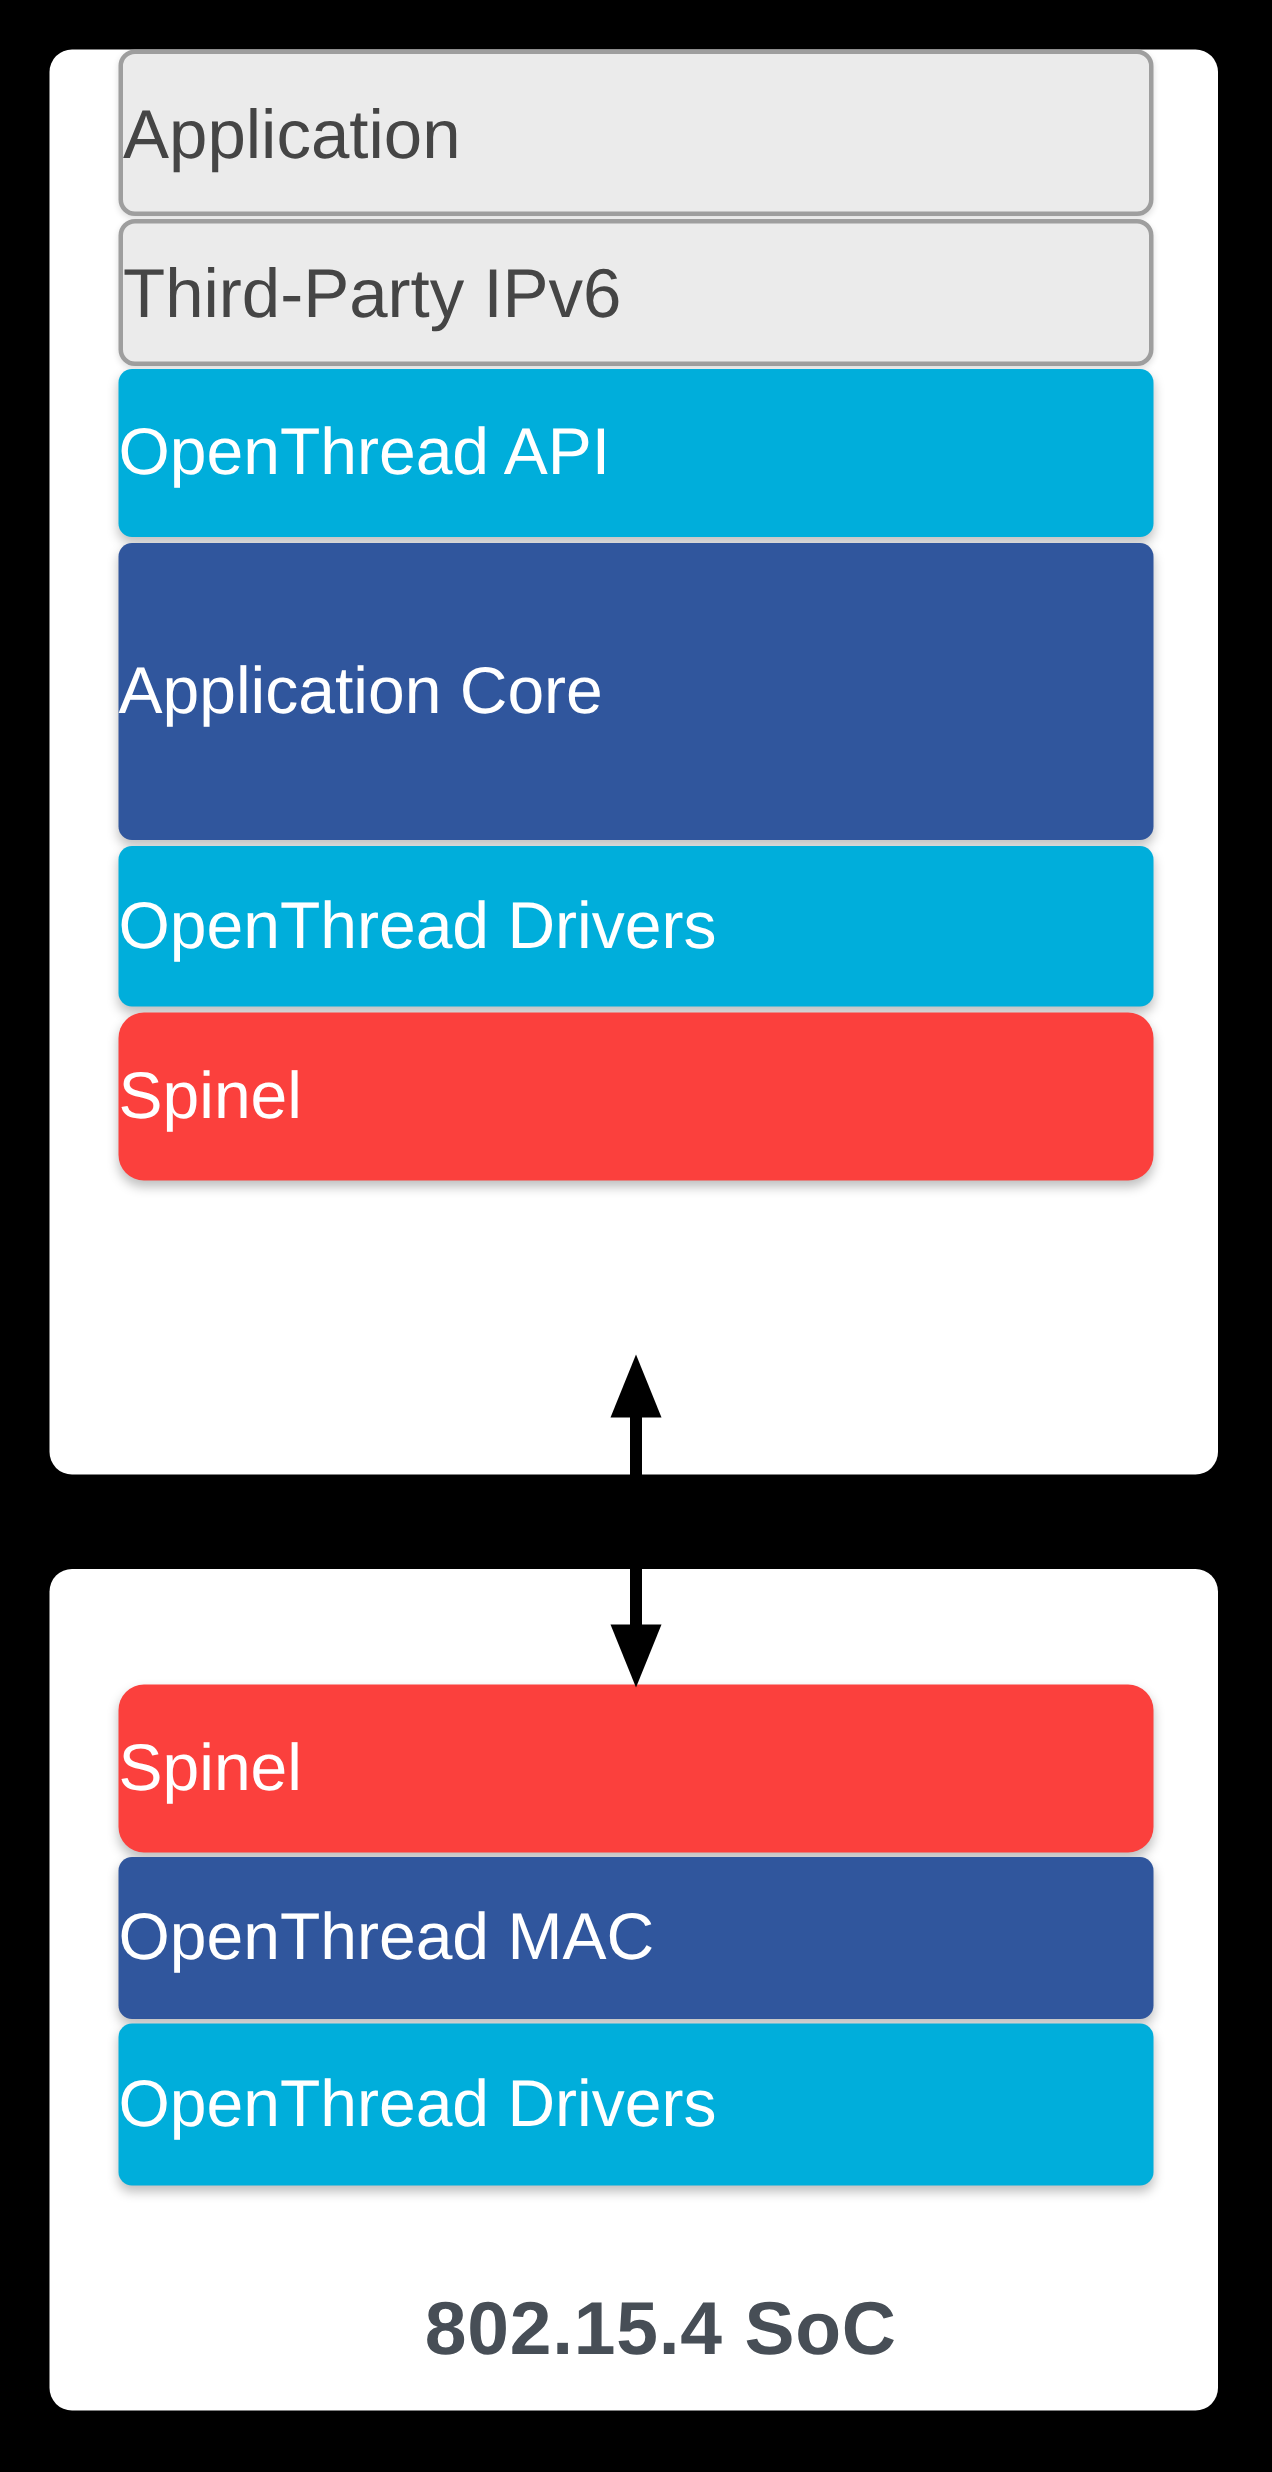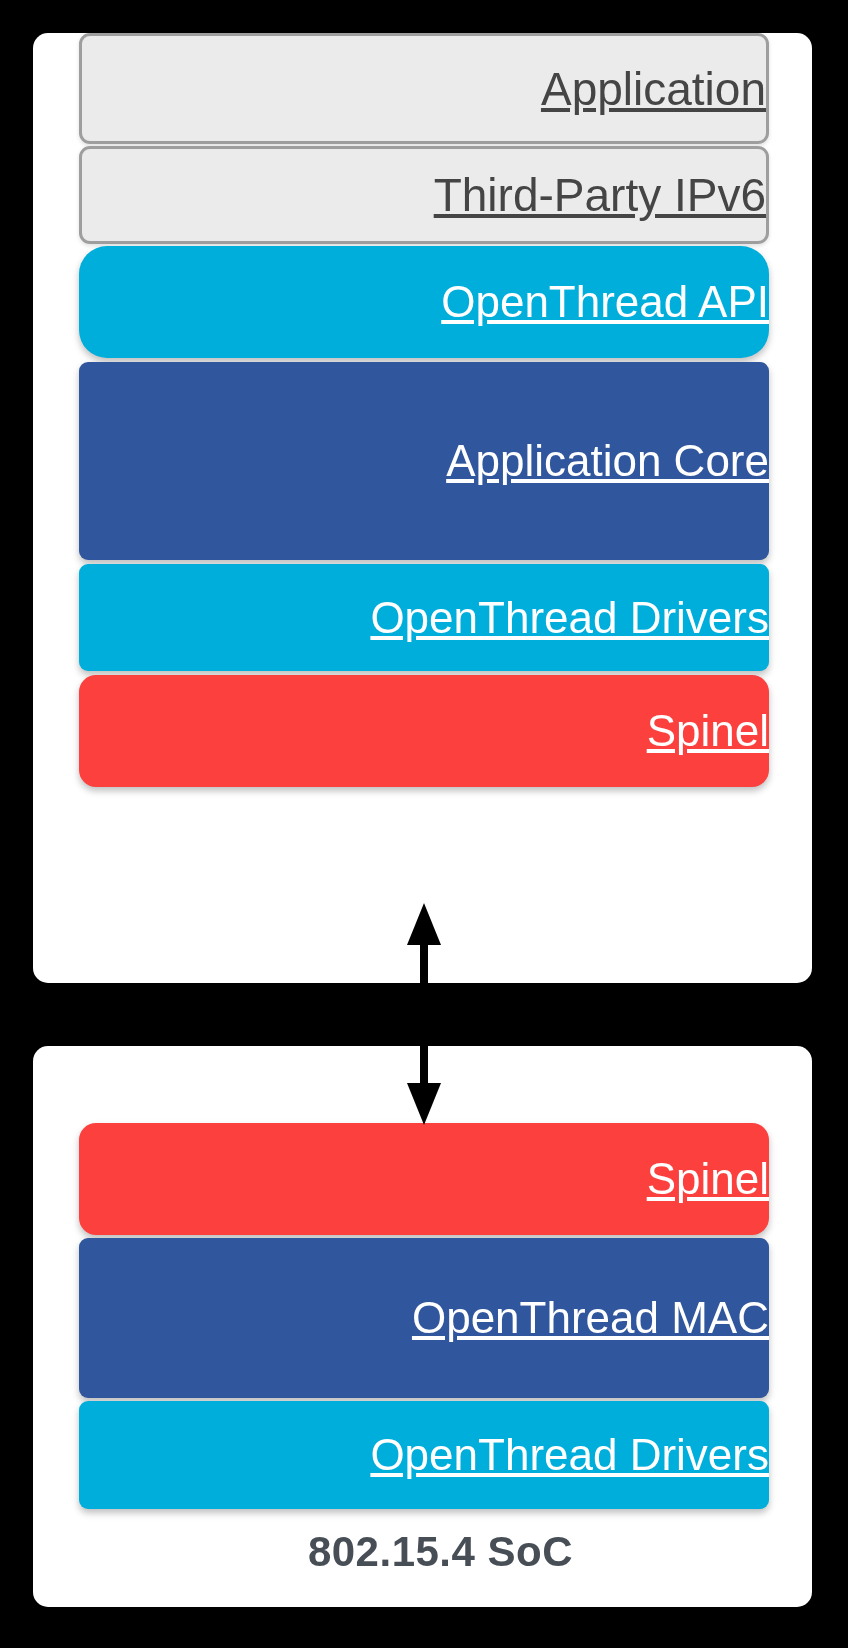--- a/index.html
+++ b/index.html
@@ -22,46 +22,45 @@
   }
   #host-card { top: 33px; height: 950px; }
   #soc-card  { top: 1046px; height: 561px; }
 
   .card-title {
     position: absolute;
     left: 0;
     right: 0;
     text-align: center;
     font-weight: bold;
-    font-size: 42px;
+    font-size: 50px;
     line-height: 52px;
     color: var(--title_text, #474e56);
     letter-spacing: 0.5px;
     padding-left: 36px;
   }
   #host-title { top: 28px; }
   #soc-title  { top: 480px; }
 
   .stack {
     position: absolute;
     left: 46px;
     width: 690px;
     display: flex;
     flex-direction: column;
   }
   #soc-stack  { top: 77px; }
 
   .layer {
     display: flex;
     align-items: center;
-    justify-content: flex-end;
+    justify-content: flex-start;
     box-sizing: border-box;
     border-radius: 9px;
     font-size: 44px;
-    text-decoration: underline;
   }
   .layer.gray {
     background: var(--layer_gray_fill, #ebebeb);
     border: 3px solid var(--layer_gray_border, #9e9e9e);
     border-radius: 11px;
     color: var(--gray_layer_text, #454545);
     font-size: 46px;
     box-shadow: 0 2px 4px rgba(0,0,0,0.12);
   }
   .layer.cyan {
@@ -77,28 +76,28 @@
   .layer.red {
     background: var(--layer_red, #fb403d);
     color: var(--colored_layer_text, #fff);
     box-shadow: 0 4px 7px rgba(0,0,0,0.25);
     border-radius: 17px;
   }
 
   
   #layer-application        { height: 111px; margin-bottom: 2px; }
   #layer-third-party-ipv6   { height: 98px; margin-bottom: 2px; }
-  #layer-openthread-api     { height: 112px; margin-bottom: 4px; border-radius: 28px; }
+  #layer-openthread-api     { height: 112px; margin-bottom: 4px; }
   #layer-openthread-core    { height: 198px; margin-bottom: 4px; }
   #layer-openthread-drivers-host { height: 107px; margin-bottom: 4px; }
   #layer-spinel-host        { height: 112px; }
 
   
   #layer-spinel-soc         { height: 112px; margin-bottom: 3px; }
-  #layer-openthread-mac     { height: 160px; margin-bottom: 3px; }
+  #layer-openthread-mac     { height: 108px; margin-bottom: 3px; }
   #layer-openthread-drivers-soc { height: 108px; }
 
   
   .arrow-wrap {
     position: absolute;
     left: 394px;
     top: 903px;
     width: 60px;
     height: 222px;
     pointer-events: none;

